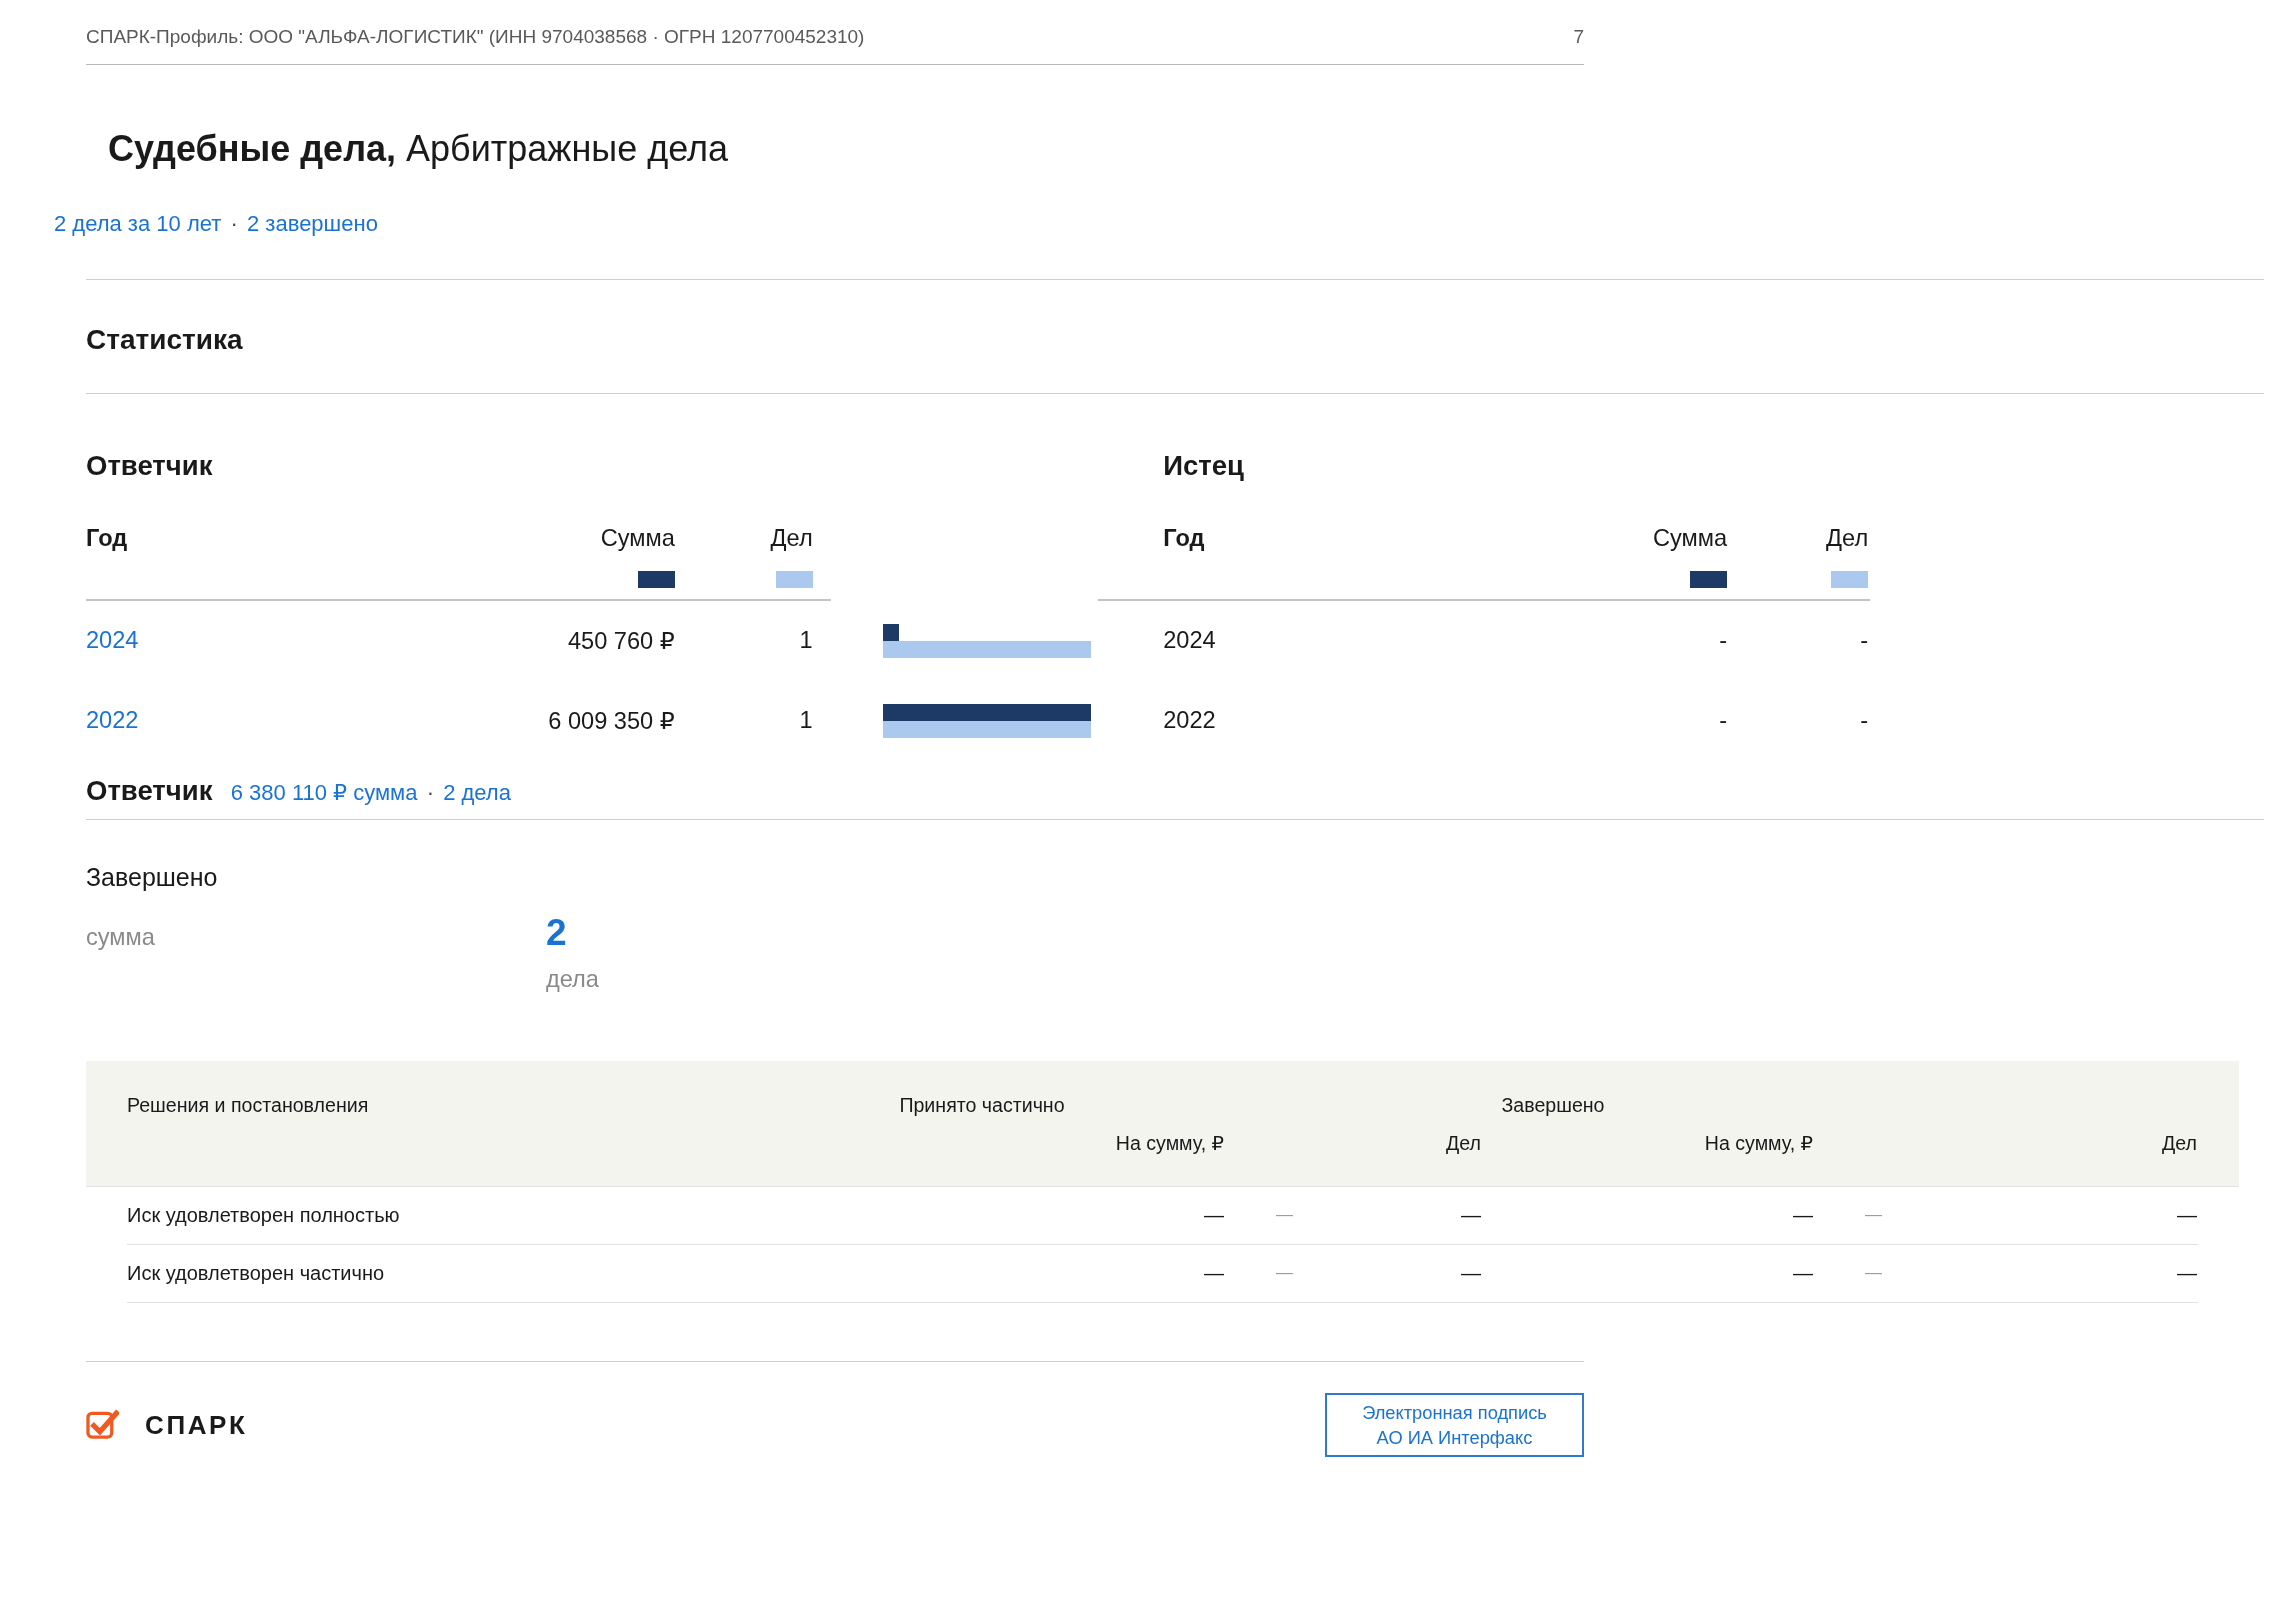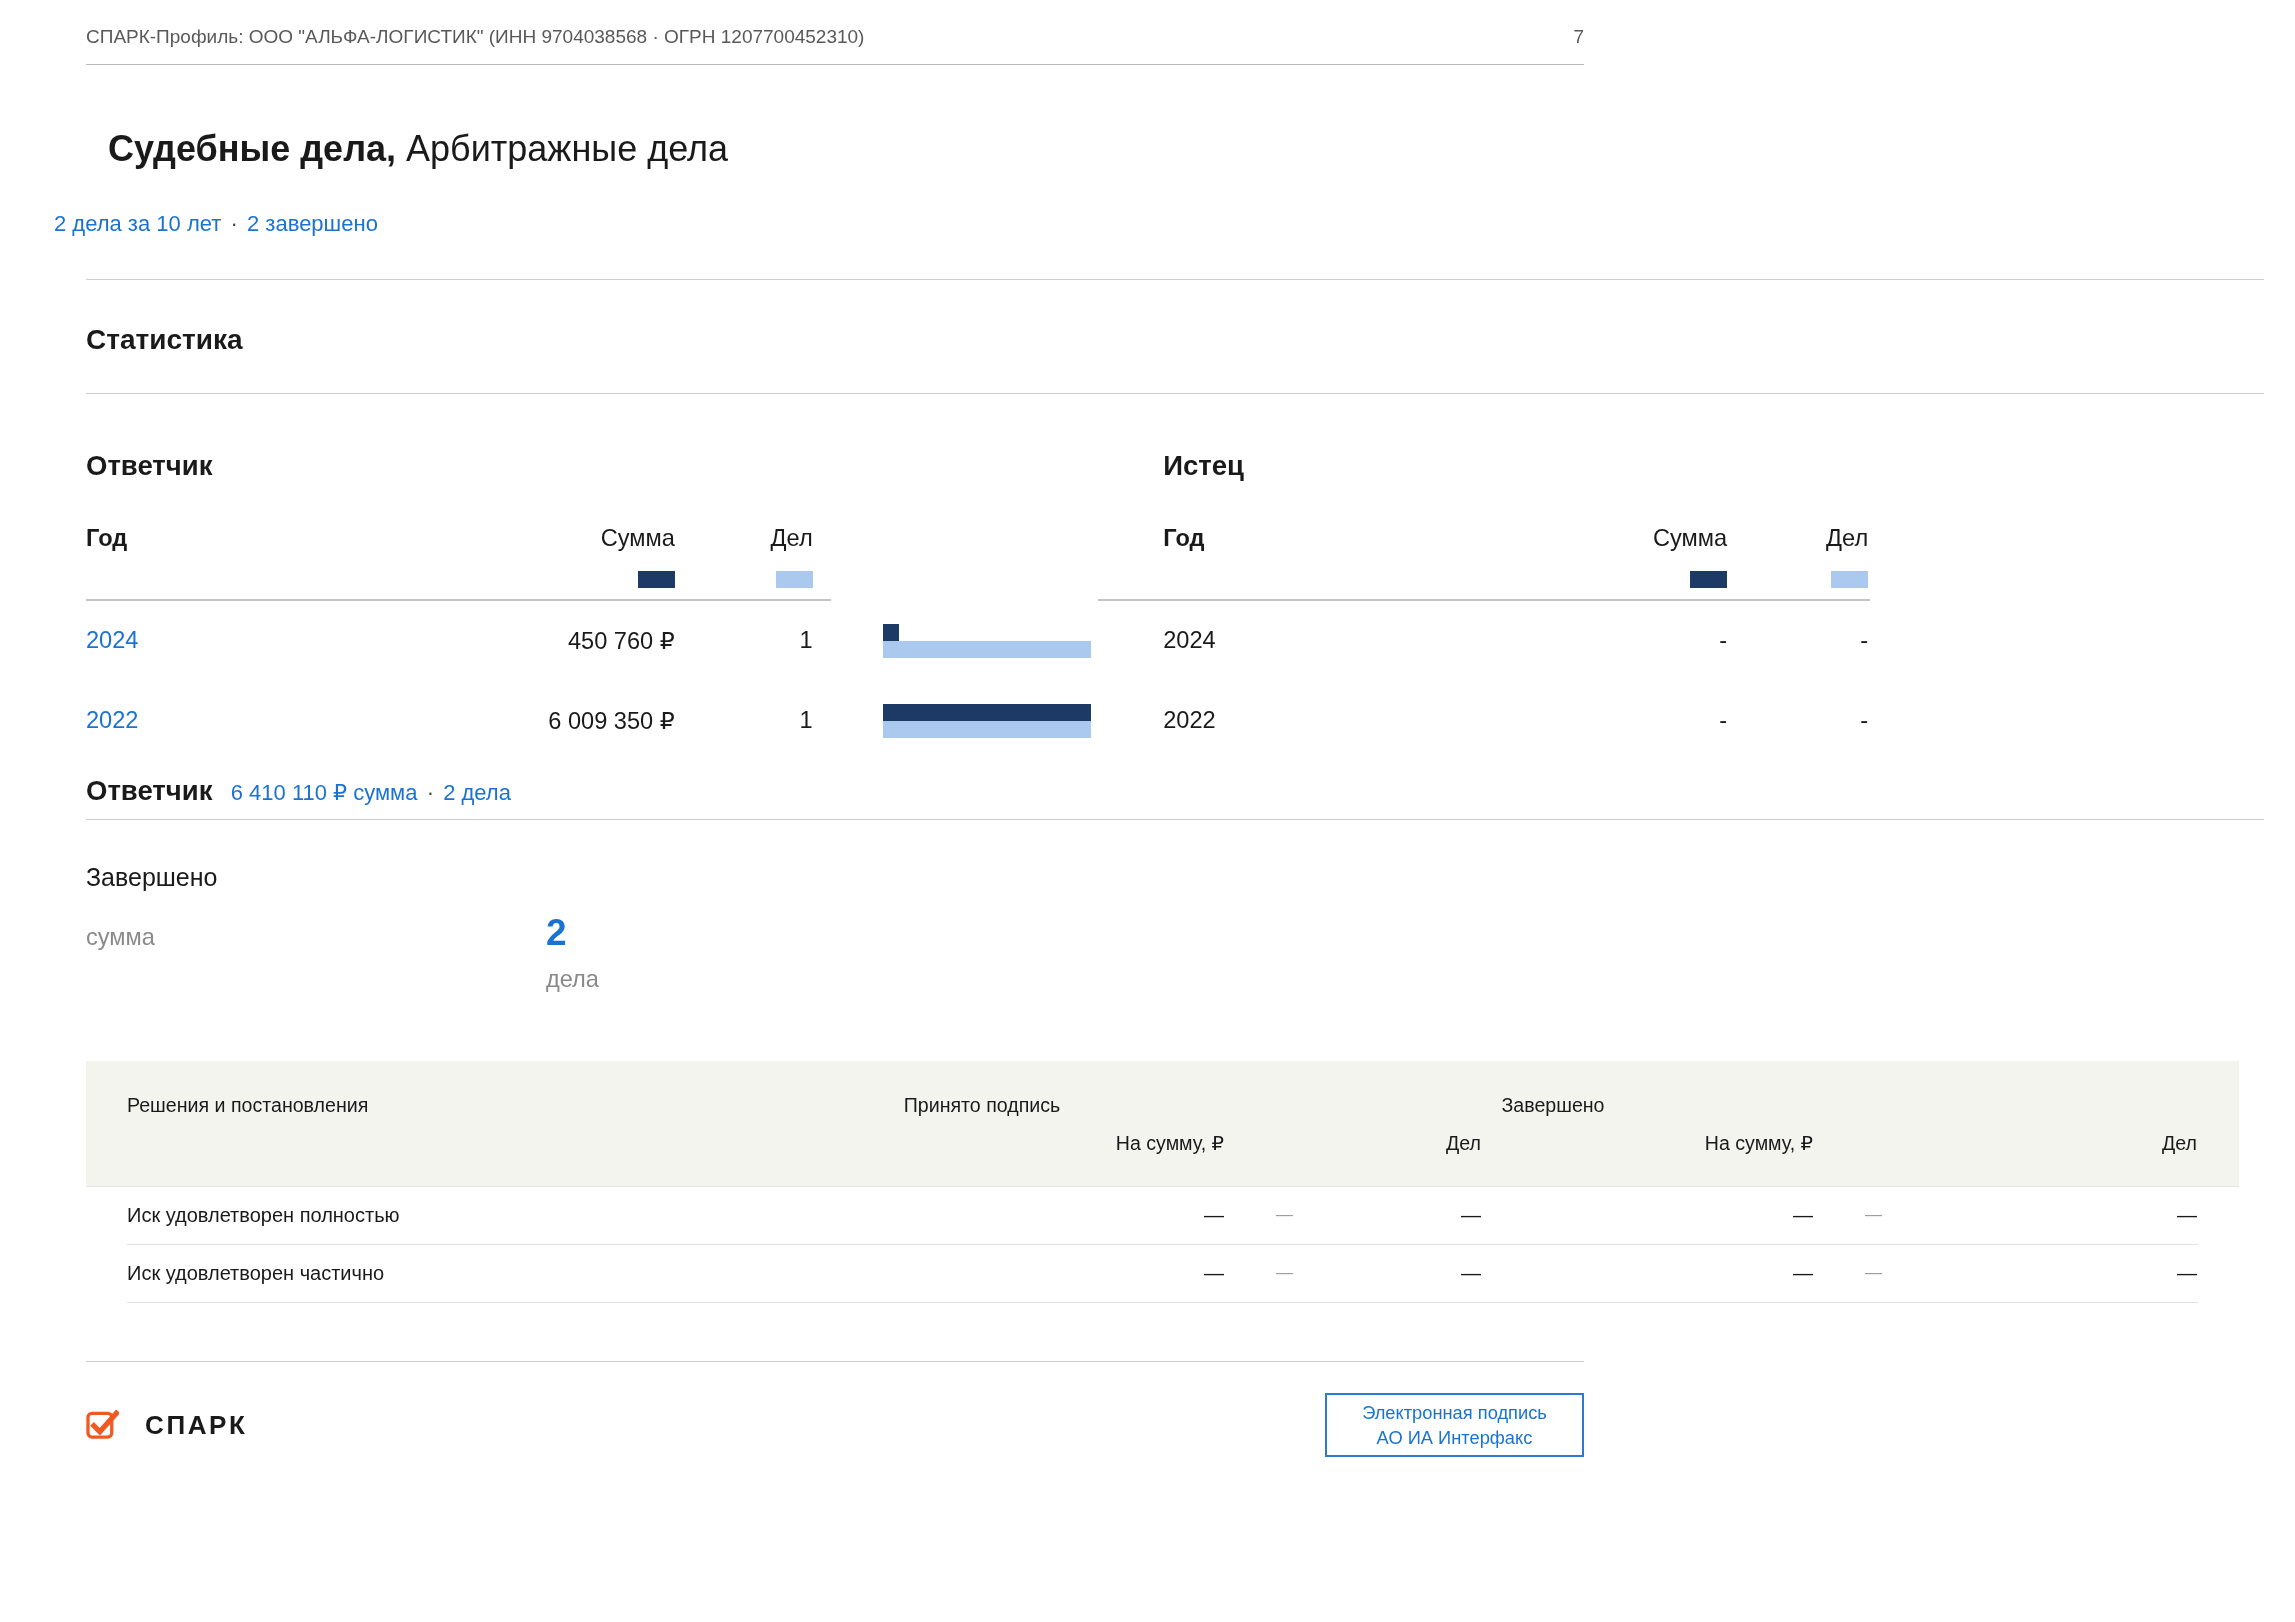--- a/index.html
+++ b/index.html
@@ -237,21 +237,21 @@
       <div class="cC-year">2022</div>
       <div class="cC-sum">-</div>
       <div class="cC-cases">-</div>
     </div>
   </div>
 </div>
 
 <div class="totals">
   <h3>Ответчик</h3>
   <div class="tlinks">
-    <a class="lnk">6 410 110 ₽ сумма</a>
+    <a class="lnk">6 380 110 ₽ сумма</a>
     <span class="dot">·</span>
     <a class="lnk">2 дела</a>
   </div>
 </div>
 
 <div class="rule-full rule-3"></div>
 
 <div class="comp-label">Завершено</div>
 <div class="comp-row">
   <div class="comp-item-1">
@@ -260,21 +260,21 @@
   <div>
     <div class="comp-num">2</div>
     <div class="comp-cap">дела</div>
   </div>
 </div>
 
 <div class="dec-table">
   <div class="dec-head">
     <div class="dec-row groups">
       <div class="dc-label">Решения и постановления</div>
-      <div class="dc-sum1 c">Принято подпись</div>
+      <div class="dc-sum1 c">Принято частично</div>
       <div class="dc-delta1"></div>
       <div class="dc-group2 c">Завершено</div>
       <div class="dc-delta2"></div>
       <div class="dc-cases2"></div>
     </div>
     <div class="dec-row subs">
       <div class="dc-label"></div>
       <div class="dc-sum1 r">На сумму, ₽</div>
       <div class="dc-delta1"></div>
       <div class="dc-cases1 r">Дел</div>

